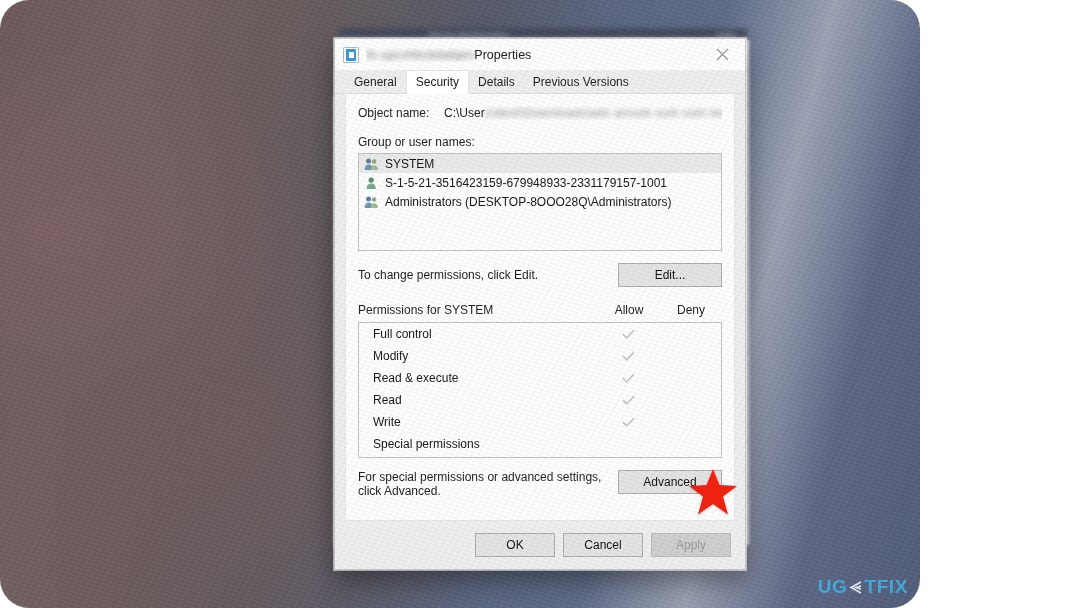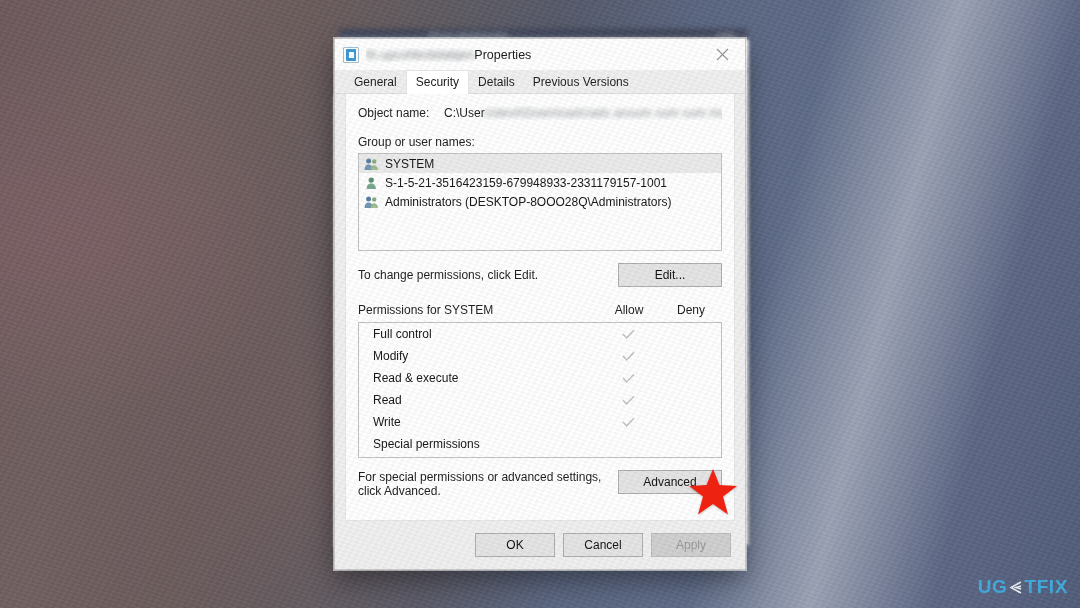--- a/index.html
+++ b/index.html
@@ -7,36 +7,37 @@
   html, body {
     margin: 0; padding: 0;
     width: 1080px; height: 608px;
     overflow: hidden;
     font-family: "Liberation Sans", sans-serif;
   }
 
   
   #desktop {
     position: relative;
-    width: 1080px; height: 608px;
+    width: 920px; height: 608px;
     background:
       radial-gradient(ellipse 420px 300px at 6% 38%, #7a5f63 0%, rgba(122,95,99,0) 62%),
       radial-gradient(ellipse 500px 420px at 24% 70%, #6d5b5c 0%, rgba(109,91,92,0) 66%),
       linear-gradient(104deg,
         #6e585c 0%,
         #71605f 14%,
         #6a5b5b 26%,
         #5e5a60 36%,
         #55596a 46%,
         #5a6580 57%,
         #5e6b88 68%,
         #55618096 78%,
         #5c6684 88%,
         #515d79 100%);
     overflow: hidden;
+    border-radius: 29px;
   }
   
   #desktop::after {
     content: "";
     position: absolute; inset: 0;
     background-image:
       repeating-linear-gradient(17deg, rgba(255,255,255,.022) 0 2px, rgba(0,0,0,.022) 2px 4px),
       repeating-linear-gradient(-61deg, rgba(255,255,255,.016) 0 3px, rgba(0,0,0,.018) 3px 6px);
     pointer-events: none;
   }

